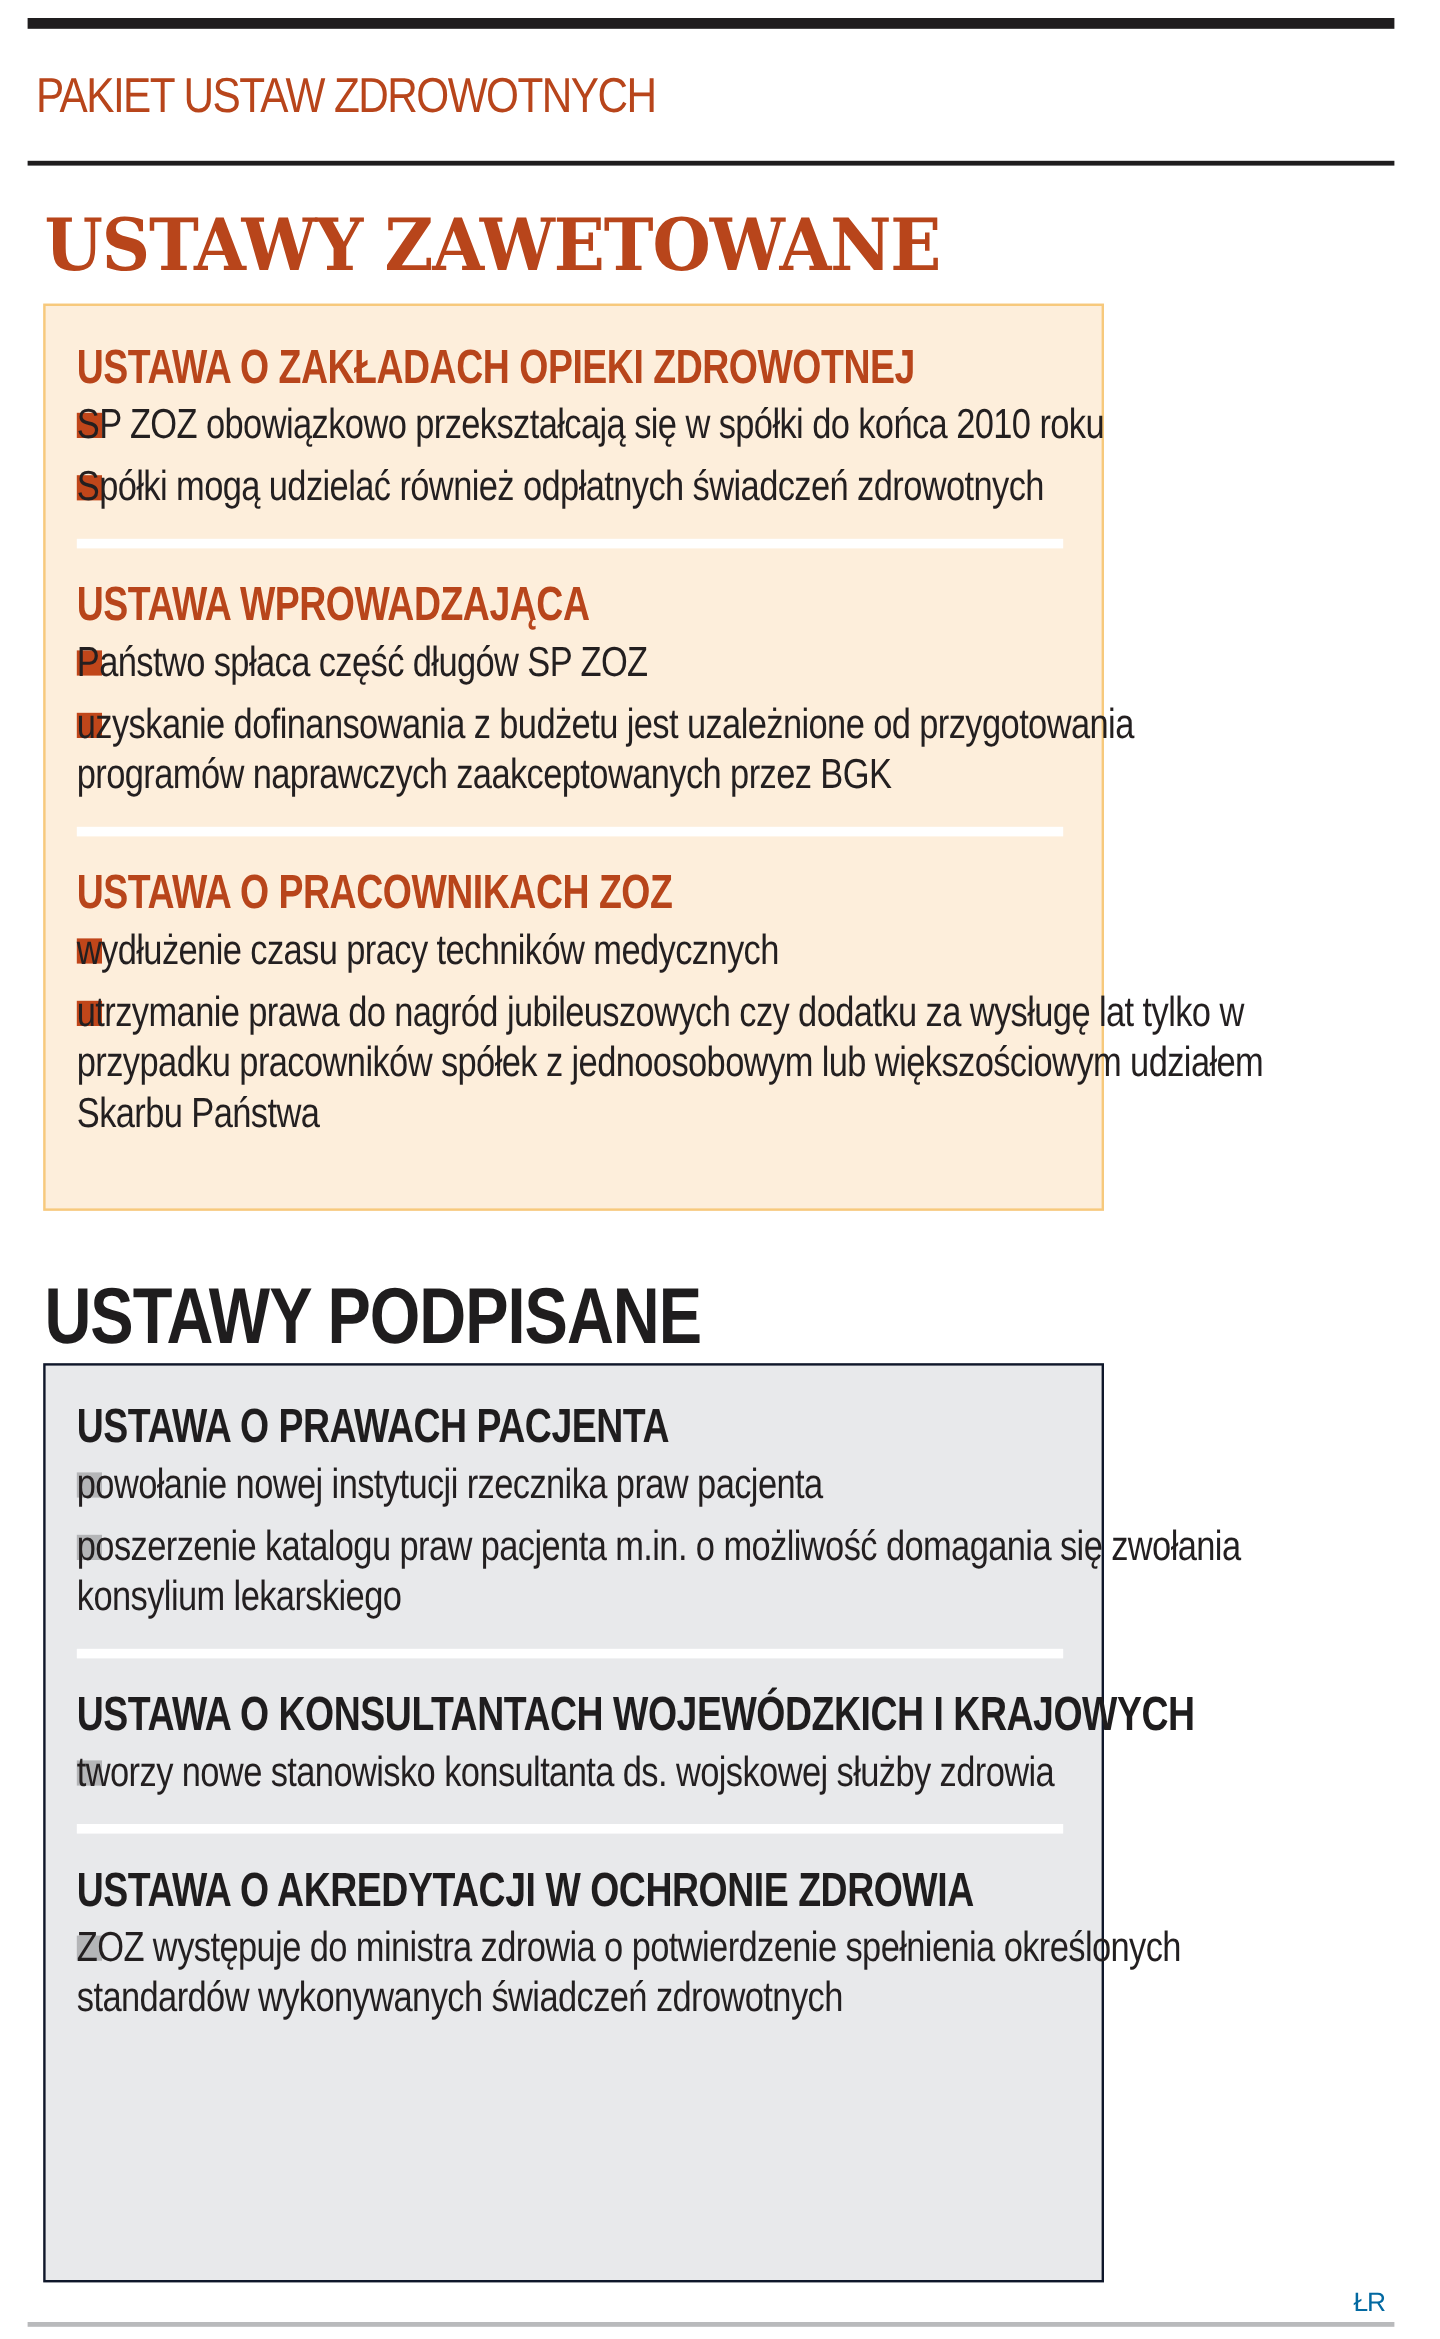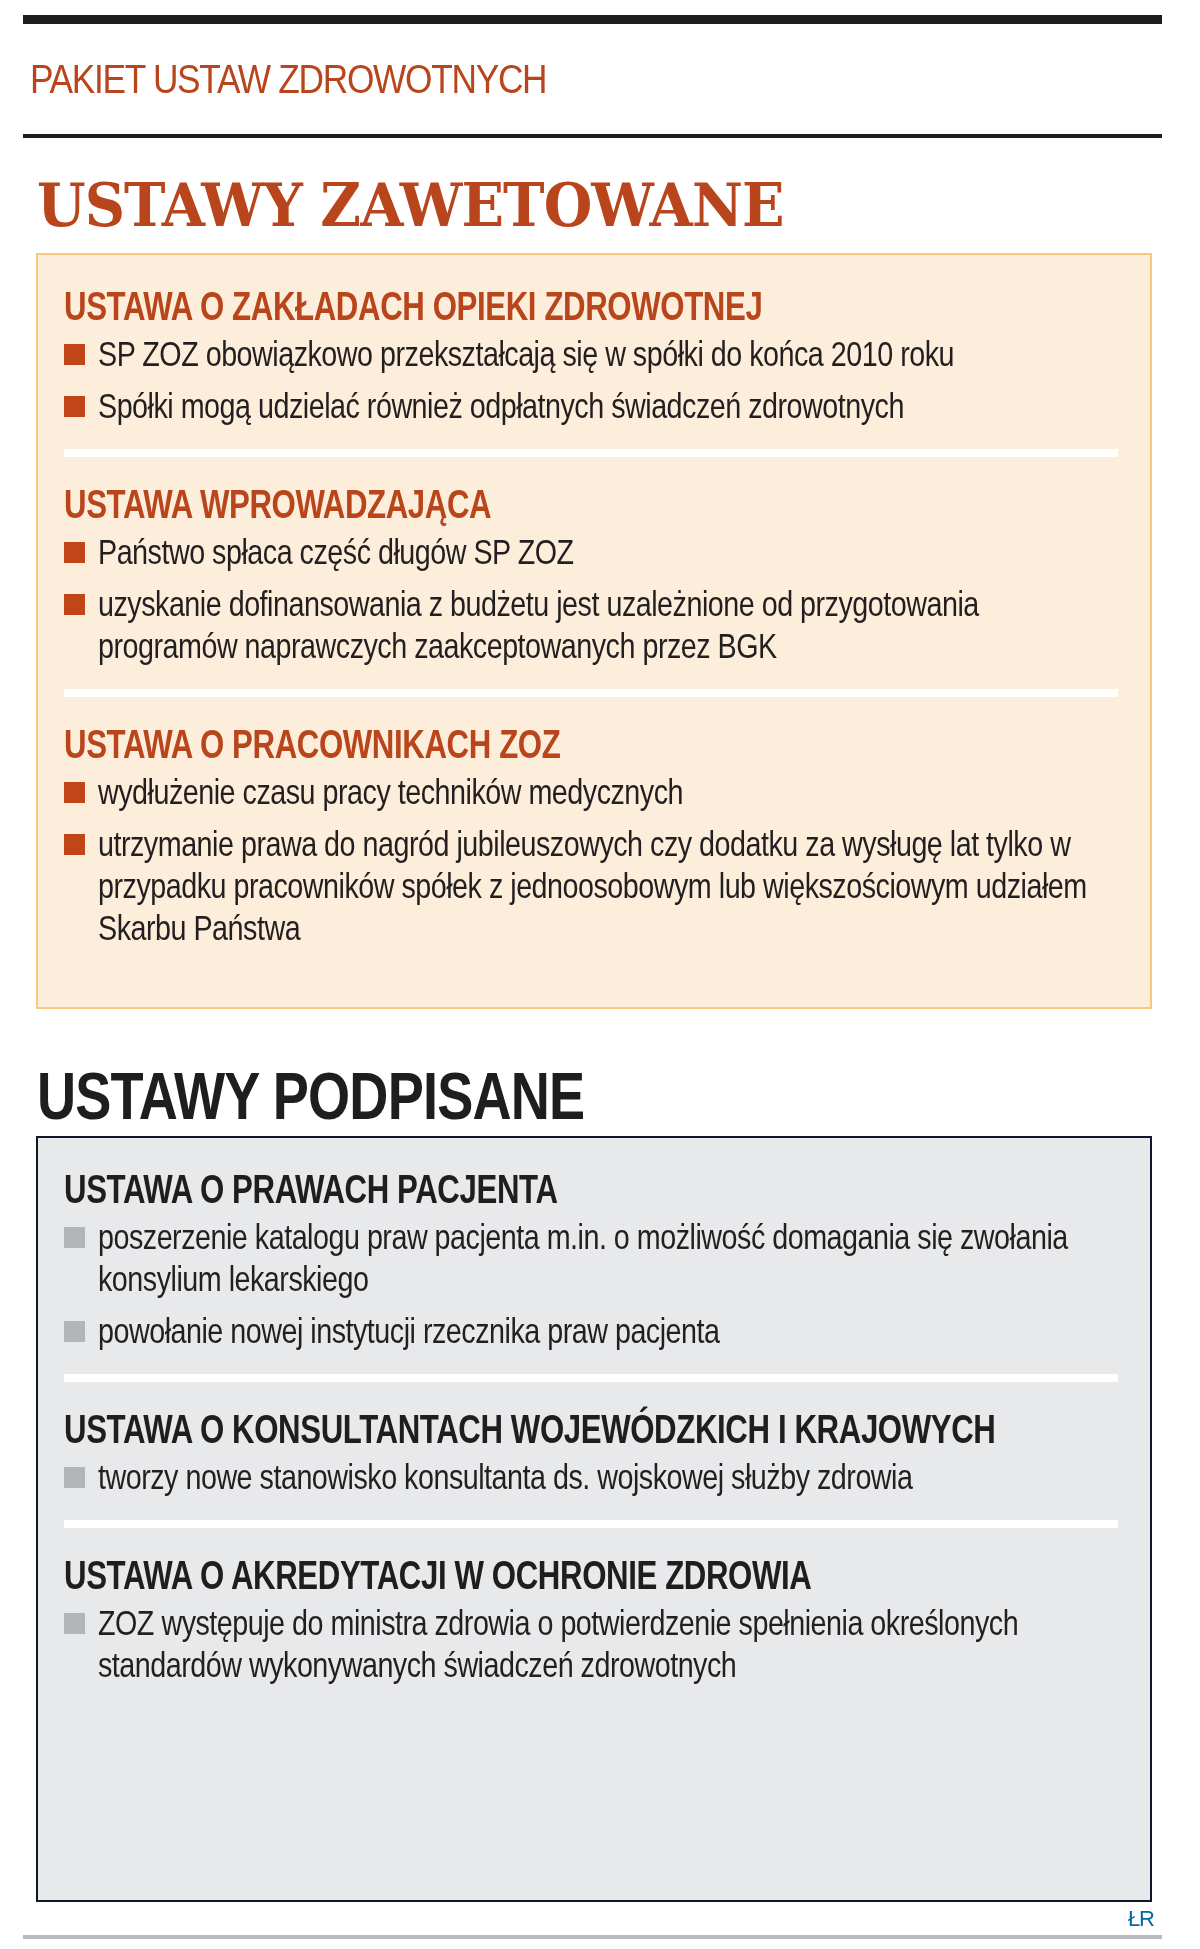--- a/index.html
+++ b/index.html
@@ -7,30 +7,30 @@
          font-family:"Liberation Sans", "DejaVu Sans", sans-serif; color:#231f20; }
   .rule-top { position:absolute; left:23px; top:15px; width:1139px; height:9px; background:#1f1d1e; }
   .kicker { position:absolute; left:30px; top:56px; font-size:41px; color:#b8451b; letter-spacing:-1.5px;
             transform:scaleX(0.86); transform-origin:left top; white-space:nowrap; }
   .rule-mid { position:absolute; left:23px; top:134px; width:1139px; height:4px; background:#1f1d1e; }
   .section-title { position:absolute; left:37px; font-weight:bold; font-family:"DejaVu Serif","Liberation Serif",serif;
                    font-size:60px; letter-spacing:-1px; white-space:nowrap; transform:scaleX(0.93); transform-origin:left top; }
   .vetoed-title { top:170px; color:#b8451b; }
   .signed-title { top:1058px; color:#1f1d1e; font-family:"Liberation Sans", sans-serif; font-size:66px;
                   transform:scaleX(0.82); letter-spacing:-1px; }
-  .box { position:absolute; left:36px; width:1116px; box-sizing:border-box; padding:28px 26px 0 26px; }
+  .box { position:absolute; left:36px; width:884px; box-sizing:border-box; padding:28px 26px 0 26px; }
   .box-vetoed { top:253px; height:756px; background:#fdeedb; border:2px solid #f7c97c; }
   .box-signed { top:1136px; height:766px; background:#e8e9eb; border:2px solid #0f172a; }
   .law { position:relative; }
   .law-title { font-size:40px; font-weight:bold; white-space:nowrap; letter-spacing:-0.5px;
                transform:scaleX(0.78); transform-origin:left top; height:46px; line-height:46px; }
   .box-vetoed .law-title { color:#b8451b; }
   .box-signed .law-title { color:#1f1d1e; }
   .items { list-style:none; margin:4px 0 0 0; padding:0; }
-  .item { position:relative; padding-left:34px; font-size:35px; line-height:42px; margin-bottom:10px;
+  .item { position:relative; font-size:35px; line-height:42px; margin-bottom:10px;
           letter-spacing:-0.6px; }
   .item-text { display:block; transform:scaleX(0.82); transform-origin:left top; width:1240px; }
   .bullet { position:absolute; left:0; top:11px; width:21px; height:21px; }
   .box-vetoed .bullet { background:#c0461a; }
   .box-signed .bullet { background:#b4b5b7; }
   .divider { height:8px; background:#ffffff; margin:22px 6px 24px 0; }
   .credit { position:absolute; right:46px; top:1906px; font-size:22px; color:#0369a1; letter-spacing:-1px; }
   .rule-bottom { position:absolute; left:23px; top:1935px; width:1139px; height:4px; background:#b9babc; }
 </style>
 </head>
@@ -87,25 +87,25 @@
 </div>
 
 <div class="section-title signed-title">USTAWY PODPISANE</div>
 
 <div class="box box-signed">
   <div class="law">
     <div class="law-title">USTAWA O PRAWACH PACJENTA</div>
     <ul class="items">
       <li class="item">
           <span class="bullet"></span>
-          <span class="item-text">poszerzenie katalogu praw pacjenta m.in. o możliwość domagania się zwołania konsylium lekarskiego</span>
+          <span class="item-text">powołanie nowej instytucji rzecznika praw pacjenta</span>
         </li>
       <li class="item">
           <span class="bullet"></span>
-          <span class="item-text">powołanie nowej instytucji rzecznika praw pacjenta</span>
+          <span class="item-text">poszerzenie katalogu praw pacjenta m.in. o możliwość domagania się zwołania konsylium lekarskiego</span>
         </li>
     </ul>
   </div>
   <div class="divider"></div>
   <div class="law">
     <div class="law-title">USTAWA O KONSULTANTACH WOJEWÓDZKICH I KRAJOWYCH</div>
     <ul class="items">
       <li class="item">
           <span class="bullet"></span>
           <span class="item-text">tworzy nowe stanowisko konsultanta ds. wojskowej służby zdrowia</span>

